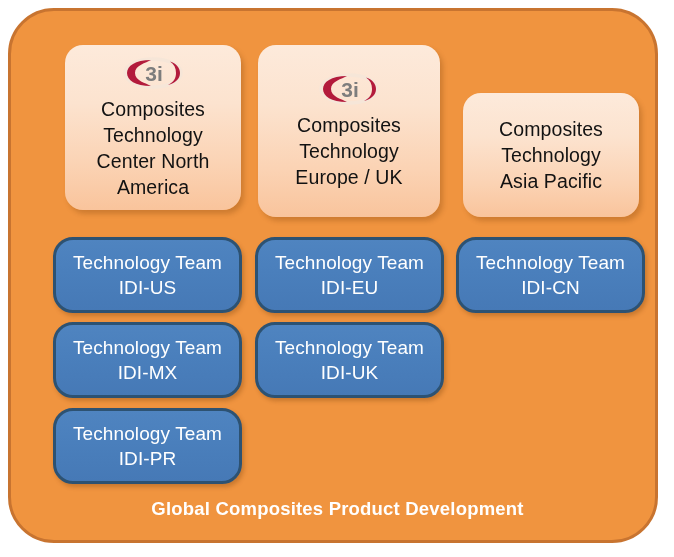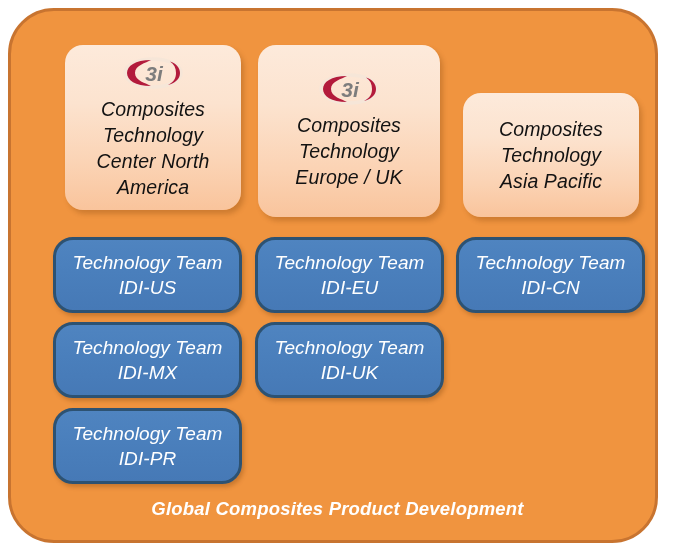--- a/index.html
+++ b/index.html
@@ -12,21 +12,20 @@
     height: 557px;
     font-family: "Liberation Sans", "DejaVu Sans", sans-serif;
     overflow: hidden;
   }
 
   
   #diagram {
     position: relative;
     width: 622px;
     height: 557px;
-    font-style: italic;
   }
 
   .outer-panel {
     position: absolute;
     left: 8px;
     top: 8px;
     width: 650px;
     height: 535px;
     box-sizing: border-box;
     background: #f0943f;

